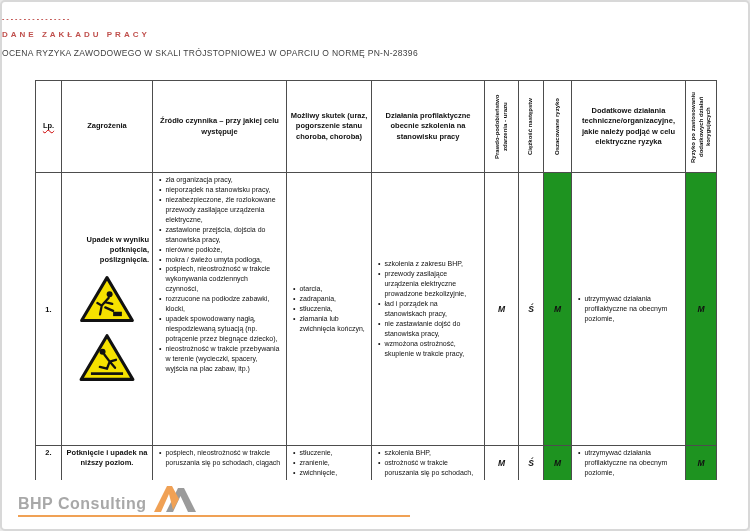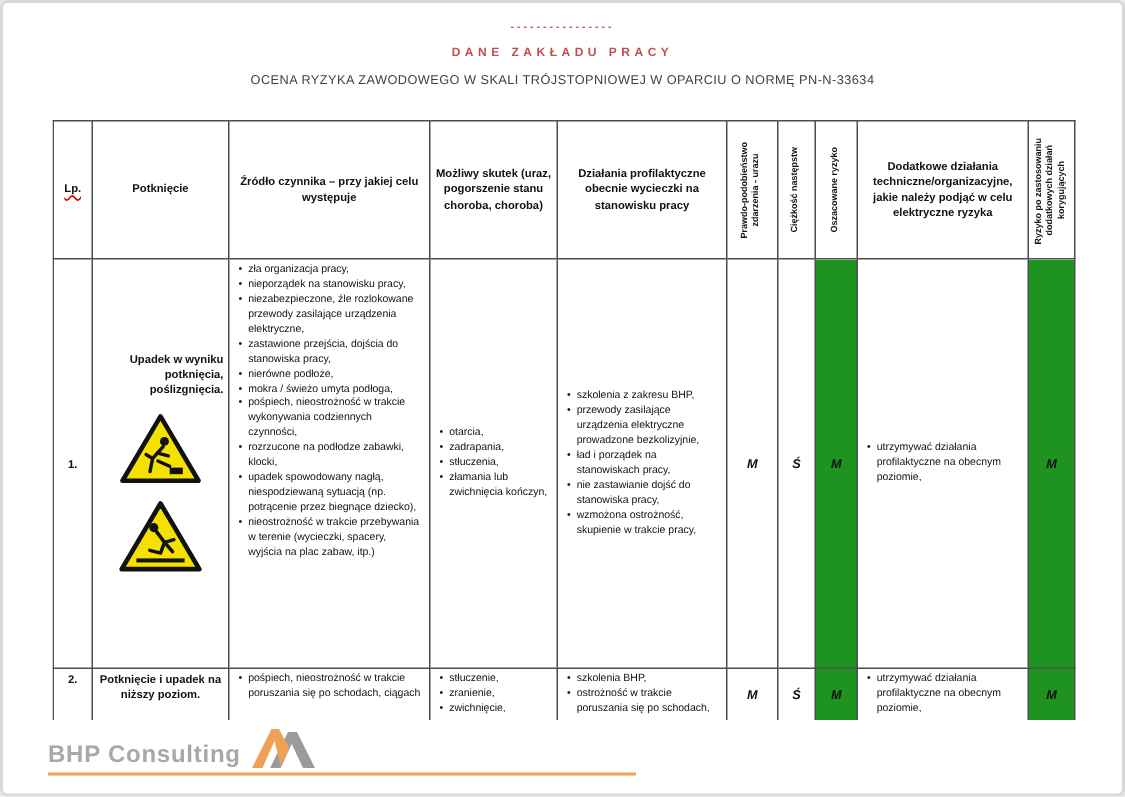--- a/index.html
+++ b/index.html
@@ -1,18 +1,18 @@
 <!DOCTYPE html>
 <html lang="pl"><head>
 <meta charset="utf-8">
 <style>
   html,body{margin:0;padding:0;background:#e9e9e9;font-family:"Liberation Sans",sans-serif;}
   .page{position:relative;width:746px;height:527px;margin:0 auto;background:#fff;border:2px solid #d8d8d8;border-radius:5px;overflow:hidden;}
   
-  .doc-header{text-align:center;padding-top:12px;}
+  .doc-header{padding-top:12px;}
   .dashes{color:#C0504D;font-weight:bold;font-size:7px;letter-spacing:2px;line-height:10px;}
   .title1{color:#C0504D;font-weight:bold;font-size:8px;letter-spacing:3px;margin-top:6px;}
   .title2{color:#3f3f3f;font-size:8.5px;letter-spacing:.3px;margin-top:9px;}
   
   .table-wrap{position:absolute;left:33px;top:78px;width:683px;height:400px;overflow:hidden;}
   table{border-collapse:collapse;table-layout:fixed;width:681px;}
   td,th{border:1px solid #4d4d4d;padding:2px 3px;font-size:7px;color:#111;overflow:hidden;}
   th{font-size:7.5px;font-weight:bold;text-align:center;vertical-align:middle;line-height:1.35;}
   tr.hdr{height:92px;}
   tr.r1{height:273px;}
@@ -24,58 +24,58 @@
   .hazard-text{font-weight:bold;font-size:7.5px;line-height:1.3;margin-bottom:10px;}
   .icon-stack{display:flex;flex-direction:column;align-items:center;gap:9px;}
   .src-cell{vertical-align:top;}
   .mid-cell{vertical-align:middle;}
   ul.blist{margin:0;padding:0 1px 0 3px;list-style:none;}
   ul.blist li{display:flex;gap:4px;line-height:1.42;text-align:left;}
   ul.blist li::before{content:"•";flex:0 0 auto;}
   .risk-val{font-style:italic;font-weight:bold;font-size:8.5px;text-align:center;vertical-align:middle;}
   .green{background:#1E9320;}
   
-  .footer-logo{position:absolute;left:30px;bottom:12px;width:392px;}
+  .footer-logo{position:absolute;left:16px;bottom:12px;width:392px;}
   .brand-row{display:flex;align-items:flex-end;gap:6px;}
   .brand-name{color:#a8a8a8;font-weight:bold;font-size:16px;letter-spacing:.5px;line-height:1;}
   .brand-line{height:2px;background:#F0A155;margin-top:3px;width:392px;}
 </style>
 </head>
 <body>
 
 <div class="page">
 
   <div class="doc-header">
     <div class="dashes">----------------</div>
     <div class="title1">DANE ZAKŁADU PRACY</div>
-    <div class="title2">OCENA RYZYKA ZAWODOWEGO W SKALI TRÓJSTOPNIOWEJ W OPARCIU O NORMĘ PN-N-33634</div>
+    <div class="title2">OCENA RYZYKA ZAWODOWEGO W SKALI TRÓJSTOPNIOWEJ W OPARCIU O NORMĘ PN-N-28396</div>
   </div>
 
   <div class="table-wrap">
     <table>
       <colgroup>
         <col style="width:26px">
           <col style="width:91px">
           <col style="width:134px">
           <col style="width:85px">
         <col style="width:113px">
           <col style="width:34px">
           <col style="width:25px">
           <col style="width:28px">
         <col style="width:114px">
           <col style="width:31px">
       </colgroup>
 
       <tbody>
           <tr class="hdr">
         <th><span class="wavy">Lp.</span></th>
-        <th>Potknięcie</th>
+        <th>Zagrożenia</th>
         <th>Źródło czynnika – przy jakiej celu występuje</th>
         <th>Możliwy skutek (uraz, pogorszenie stanu choroba, choroba)</th>
-        <th>Działania profilaktyczne obecnie wycieczki na stanowisku pracy</th>
+        <th>Działania profilaktyczne obecnie szkolenia na stanowisku pracy</th>
         <th class="rot">
               <div class="vert">Prawdo-podobieństwo zdarzenia - urazu</div>
             </th>
         <th class="rot">
               <div class="vert">Ciężkość następstw</div>
             </th>
         <th class="rot">
               <div class="vert">Oszacowane ryzyko</div>
             </th>
         <th>Dodatkowe działania techniczne/organizacyjne, jakie należy podjąć w celu elektryczne ryzyka</th>

